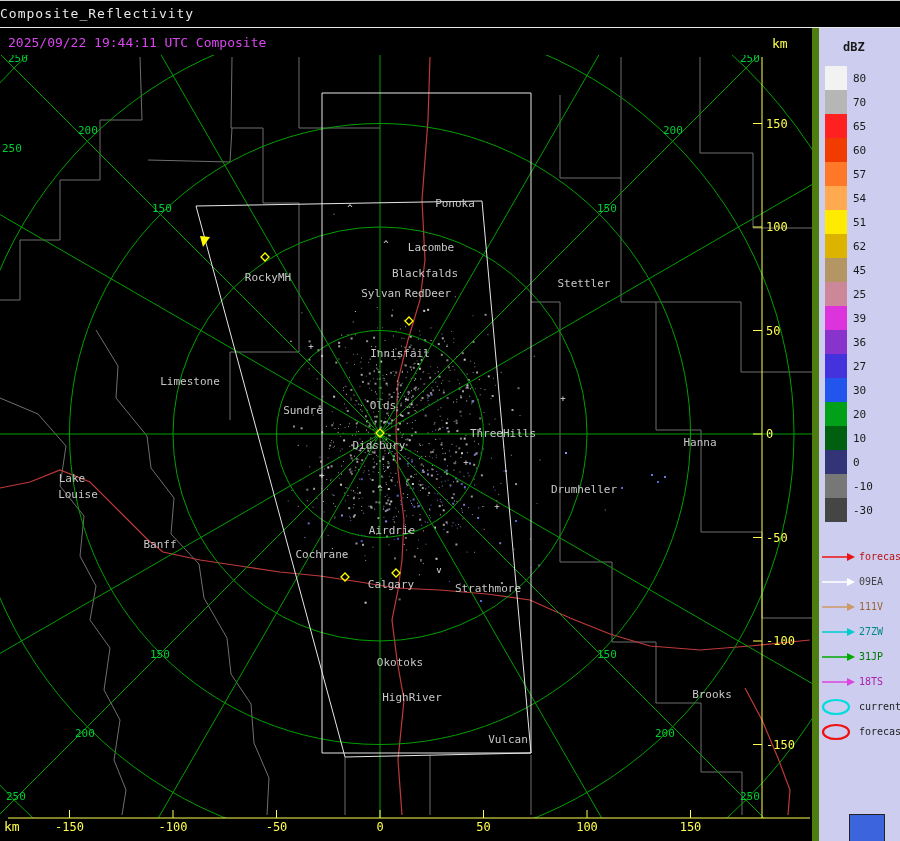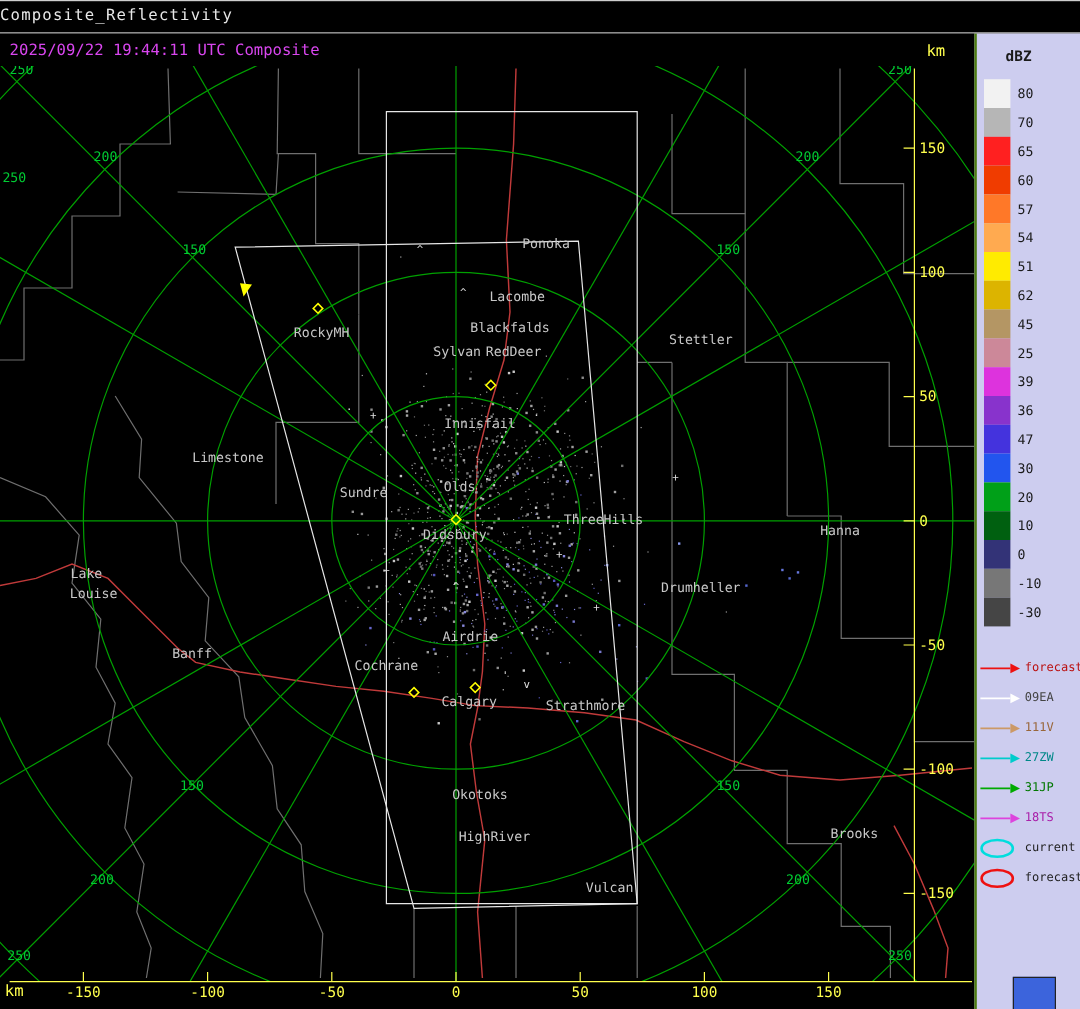--- a/index.html
+++ b/index.html
@@ -6,21 +6,21 @@
   .app{position:relative;width:900px;height:841px;background:#000;overflow:hidden;font-family:"DejaVu Sans Mono",monospace;}
   .titlebar{position:absolute;left:0;top:0;width:900px;height:28px;box-sizing:border-box;background:#000;
             border-top:1px solid #cfcfcf;border-bottom:1px solid #e8e8e8;text-align:left;}
   .titlebar span{display:inline-block;line-height:26px;color:#e8e8e8;font-size:13px;letter-spacing:1px;}
   .radar-area{position:absolute;left:0;top:28px;width:812px;height:813px;background:#000;}
   #radar-svg{position:absolute;left:0;top:0;}
   .status-date{position:absolute;left:8px;top:7px;color:#d946ef;font-size:13px;z-index:5;}
   .km-top{position:absolute;left:772px;top:8px;color:#ffff4d;font-size:13px;z-index:5;}
   .km-bottom{position:absolute;left:4px;top:791px;color:#ffff4d;font-size:13px;z-index:5;}
   .sidebar{position:absolute;left:812px;top:28px;width:88px;height:813px;box-sizing:border-box;
-           background:#cdcdef;border-left:2px solid #4d7c0f;}
+           background:#cdcdef;border-left:7px solid #4d7c0f;}
   .dbz{position:absolute;left:24px;top:12px;color:#1a1a1a;font-size:12px;font-weight:bold;}
   #scale{position:absolute;left:6px;top:38px;}
   .band{display:flex;height:24px;align-items:center;}
   .swatch{width:22px;height:24px;}
   .bandlabel{margin-left:6px;font-size:11px;color:#1a1a1a;text-align:right;}
   #legend{position:absolute;left:2px;top:516px;}
   .litem{display:flex;height:25px;align-items:center;}
   .litem span{font-size:10px;font-weight:normal;margin-left:2px;}
   .corner{position:absolute;left:30px;top:786px;width:34px;height:26px;background:#3c64dc;border:1px solid #222;}
   #radar-svg text{font-family:"DejaVu Sans Mono",monospace;}
@@ -1190,21 +1190,21 @@
         <div class="band">
           <div class="swatch" style="background: rgb(221, 51, 221);"></div>
           <span class="bandlabel">39</span>
         </div>
         <div class="band">
           <div class="swatch" style="background: rgb(136, 51, 204);"></div>
           <span class="bandlabel">36</span>
         </div>
         <div class="band">
           <div class="swatch" style="background: rgb(68, 51, 221);"></div>
-          <span class="bandlabel">47</span>
+          <span class="bandlabel">27</span>
         </div>
         <div class="band">
           <div class="swatch" style="background: rgb(34, 85, 238);"></div>
           <span class="bandlabel">30</span>
         </div>
         <div class="band">
           <div class="swatch" style="background: rgb(0, 160, 24);"></div>
           <span class="bandlabel">20</span>
         </div>
         <div class="band">

